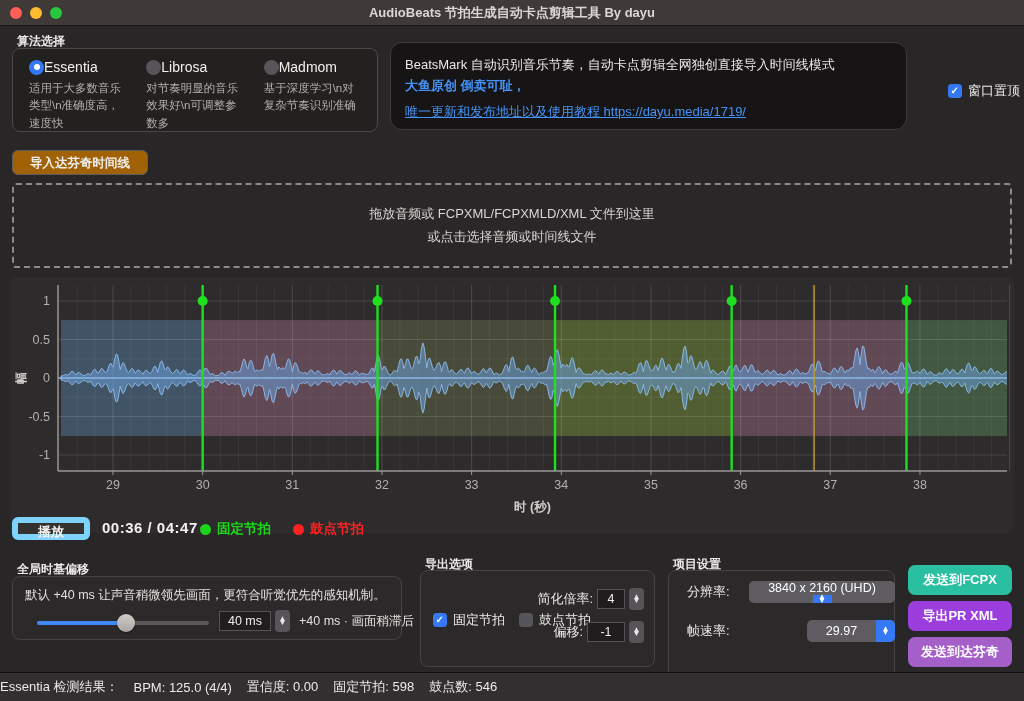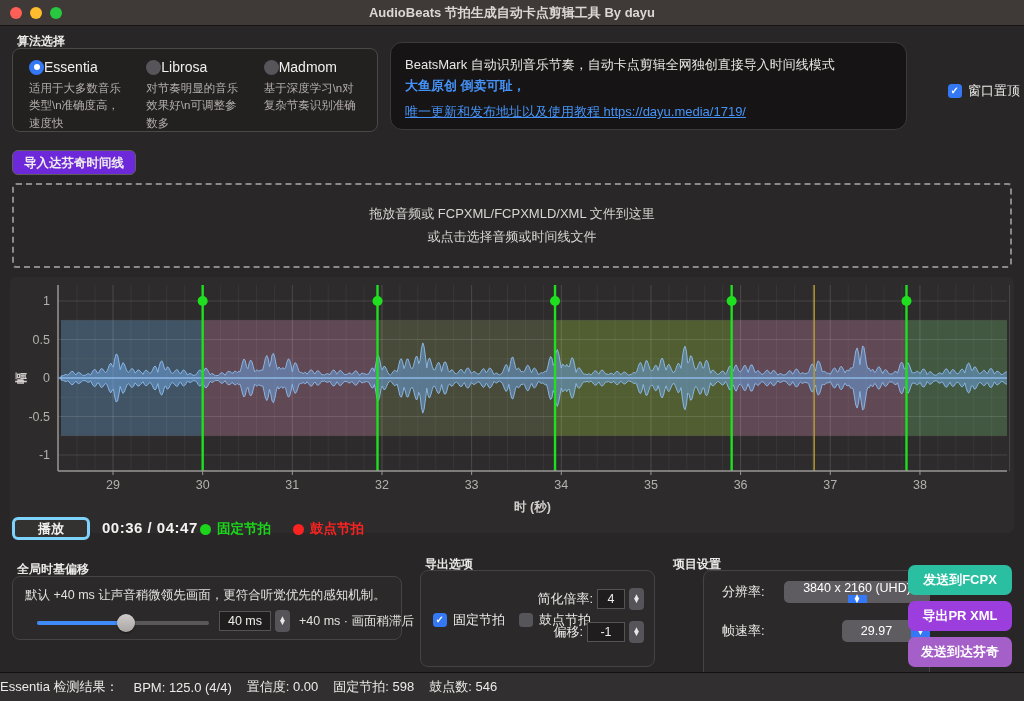--- a/index.html
+++ b/index.html
@@ -30,32 +30,32 @@
   .info-line2 { color:#4593f8; font-weight:bold; margin-top:3px; }
   .info-link { color:#4593f8; text-decoration:underline; margin-top:8px; display:inline-block; cursor:pointer; }
 
   
   .checkbox { width:14px; height:14px; border-radius:3.5px; background:#56565a; position:relative; flex:0 0 auto; }
   .checkbox.on { background:#3478f6; }
   .checkbox.on::after { content:"✓"; position:absolute; left:2.5px; top:0.5px; font-size:10px; font-weight:bold; color:#fff; }
   .ontop { position:absolute; left:948px; top:82px; display:flex; align-items:center; gap:6px; font-size:13px; color:#eceae8; }
 
   
-  .gray-btn { background:#6d28d9; border:1px solid #5f5d5b; border-radius:6px; color:#f0eeec; font-weight:bold; font-size:12.5px; padding:4px 11px; cursor:pointer; font-family:inherit; }
+  .gray-btn { background:#a16207; border:1px solid #5f5d5b; border-radius:6px; color:#f0eeec; font-weight:bold; font-size:12.5px; padding:4px 17px; cursor:pointer; font-family:inherit; }
   .import-btn { position:absolute; left:12px; top:150px; height:25px; }
 
   
   .dropzone { position:absolute; left:12px; top:183px; width:1000px; height:85px; background:#292727; border:2px dashed #8a8a8a; border-radius:4px; display:flex; flex-direction:column; align-items:center; justify-content:center; gap:5px; font-size:13px; color:#d8d6d4; cursor:pointer; }
 
   
   .chart { position:absolute; left:10px; top:277px; width:1004px; height:256px; background:#2d2b2b; border-radius:6px; }
 
   
   .playrow { position:absolute; left:0; top:516px; width:1024px; height:26px; }
-  .play-btn { position:absolute; left:12px; top:1px; width:78px; height:23px; background:#343231; border:3px solid #7dd3fc; border-radius:6px; color:#f2f0ee; font-weight:bold; font-size:13px; font-family:inherit; cursor:pointer; }
+  .play-btn { position:absolute; left:12px; top:1px; width:78px; height:23px; background:#343231; border:6px solid #7dd3fc; border-radius:6px; color:#f2f0ee; font-weight:bold; font-size:13px; font-family:inherit; cursor:pointer; }
   .time-text { position:absolute; left:102px; top:3px; font-size:15px; font-weight:bold; color:#f5f3f1; letter-spacing:0.5px; }
   .legend { position:absolute; left:200px; top:4px; display:flex; gap:22px; font-size:13.5px; font-weight:bold; }
   .legend-item { display:flex; align-items:center; gap:6px; }
   .legend-dot { width:11px; height:11px; border-radius:50%; }
 
   
   .groupbox { position:absolute; background:#2b2929; border:1px solid #454343; border-radius:8px; }
   .offset-box { left:12px; top:576px; width:390px; height:64px; padding:10px 12px 0 12px; }
   .offset-desc { font-size:12.5px; color:#e3e0de; }
   .offset-row { position:absolute; left:12px; top:34px; width:366px; height:24px; }
@@ -69,21 +69,21 @@
   .offset-hint { position:absolute; left:274px; top:2px; font-size:12.5px; color:#e3e0de; white-space:nowrap; }
 
   .export-box { left:420px; top:570px; width:235px; height:97px; }
   .chk-row { position:absolute; left:12px; top:40px; display:flex; align-items:center; gap:6px; font-size:13px; color:#eceae8; }
   .spin-row { position:absolute; display:flex; align-items:center; gap:4px; font-size:13px; color:#eceae8; }
   .spin-row .value-box { width:28px; }
   .spin-row.row-simplify { right:10px; top:17px; }
   .spin-row.row-offset { right:10px; top:50px; }
   .spin-row.row-offset .value-box { width:38px; }
 
-  .project-box { left:668px; top:570px; width:227px; height:125px;margin-left:35px; }
+  .project-box { left:668px; top:570px; width:227px; height:125px; }
   .proj-row { position:absolute; left:18px; display:flex; align-items:center; font-size:13px; color:#eceae8; }
   .proj-row.r1 { top:12px; } .proj-row.r2 { top:51px; }
   .dropdown { height:22px; background:#5e5c60; border-radius:5px; color:#fff; font-size:12.5px; display:flex; align-items:center; cursor:pointer; overflow:hidden; }
   .dropdown .dd-text { flex:1; text-align:center; padding:0 4px; white-space:nowrap; }
   .dd-cap { width:19px; height:22px; background:#3478f6; display:flex; flex-direction:column; align-items:center; justify-content:center; line-height:0.55; font-size:8px; color:#fff; }
   .dd-res { position:absolute; left:62px; width:146px;flex-direction:column; }
   .dd-fps { position:absolute; left:120px; width:88px; }
 
   .action-btn { position:absolute; left:908px; width:104px; height:30px; border:none; border-radius:7px; color:#fff; font-weight:bold; font-size:13px; font-family:inherit; cursor:pointer; }
 

